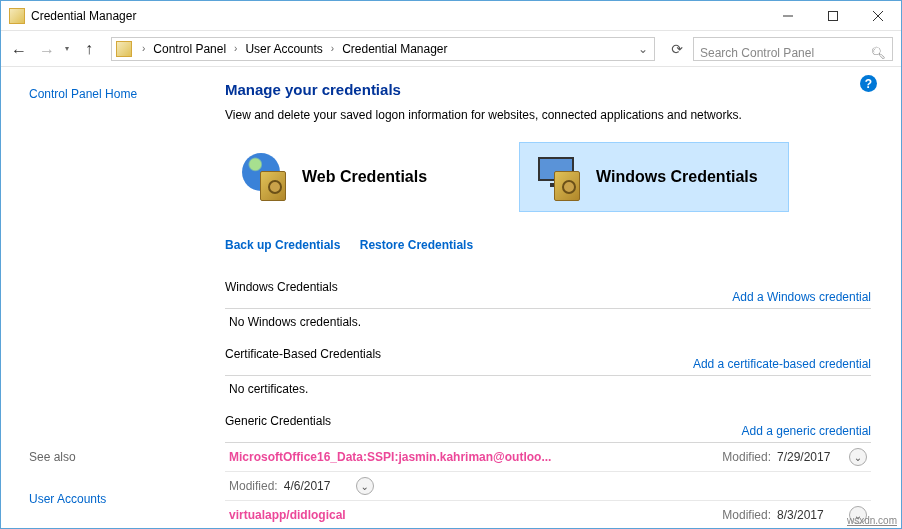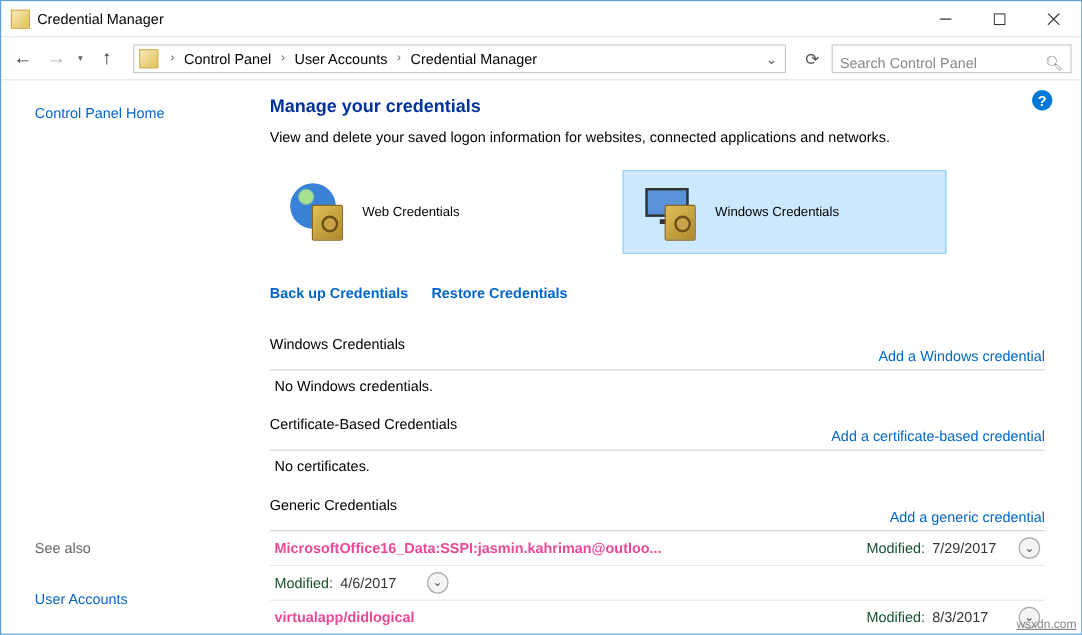--- a/index.html
+++ b/index.html
@@ -47,34 +47,34 @@
     
     .cred-tiles { display: flex; gap: 24px; margin-bottom: 26px; }
     .tile { display: flex; align-items: center; gap: 12px; padding: 10px 16px; border: 1px solid transparent; width: 270px; }
     .tile.selected { background: #cce8ff; border: 1px solid #99d1ff; }
     .tile-icon { width: 48px; height: 48px; position: relative; }
     .globe { width:38px; height:38px; border-radius:50%; background: radial-gradient(circle at 35% 30%, #a7e08f 0 15%, #3a82d8 20% 80%, #1d4e9c 100%); position:absolute; top:0; left:0; }
     .monitor { width:36px; height:24px; background:#5a93d8; border:2px solid #333; position:absolute; top:4px; left:2px; }
     .monitor::after { content:""; position:absolute; bottom:-8px; left:10px; width:12px; height:4px; background:#333; }
     .safe { width:26px; height:30px; position:absolute; bottom:0; right:4px; background:linear-gradient(135deg,#e0c158,#b0872a); border:1px solid #8a6720; border-radius:2px; }
     .safe::after { content:""; position:absolute; top:8px; left:7px; width:10px; height:10px; border:2px solid #6b5018; border-radius:50%; background:#c9a24a; }
-    .tile-label { font-size: 11px; font-weight: normal; }
+    .tile-label { font-size: 16px; font-weight: bold; }
     
     .action-links { margin-bottom: 28px; font-weight: bold; }
     .action-links a { color: #0066cc; margin-right: 16px; font-size: 12px; text-decoration: none; }
     
     .section { margin-bottom: 18px; }
     .section-head { display: flex; justify-content: space-between; border-bottom: 1px solid #d6d6d6; padding-bottom: 4px; font-size: 12px; }
     .section-title { color: #000; }
     .section-link { color: #0066cc; text-decoration: none; margin-top: 10px; }
     .section-empty { padding: 6px 0 0 4px; font-size: 12px; }
     
     .cred-row { display: flex; align-items: center; border-bottom: 1px solid #e8e8e8; padding: 5px 4px; font-size: 12px; }
     .cred-name { color: #ec4899; flex: 1; white-space: nowrap; overflow: hidden; text-overflow: ellipsis; font-weight: bold; }
-    .cred-mod-label { color: #14532d; margin-right: 6px; }
+    .cred-mod-label { color: #737373; margin-right: 6px; }
     .cred-date { color: #333; width: 62px; }
     .expand-btn { width: 18px; height: 18px; border: 1px solid #aaa; border-radius: 50%; display:flex; align-items:center; justify-content:center; margin-left: 10px; color:#555; font-size:10px; background:#f4f4f4; }
     
     .help-icon { position: absolute; top: 74px; right: 24px; width: 17px; height: 17px; border-radius: 50%; background: #0078d7; color: #fff; font-size: 12px; font-weight: bold; display:flex; align-items:center; justify-content:center; }
     
     .footer-src { position:absolute; bottom:2px; right:4px; font-size:10px; color:#888;text-decoration:underline; }
   </style>
 </head>
 <body>
 

